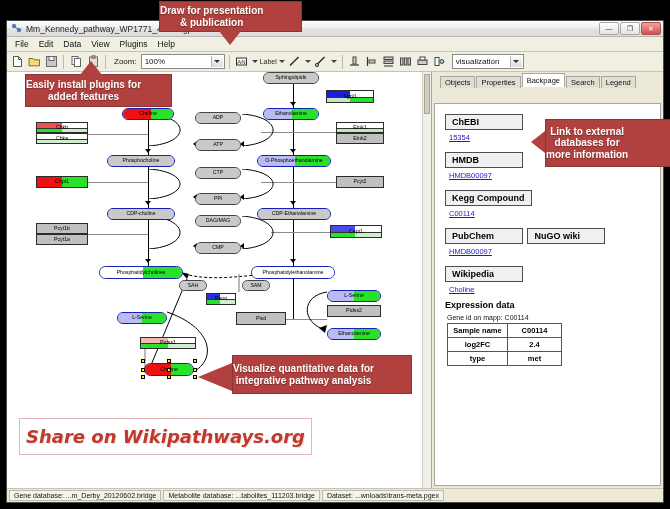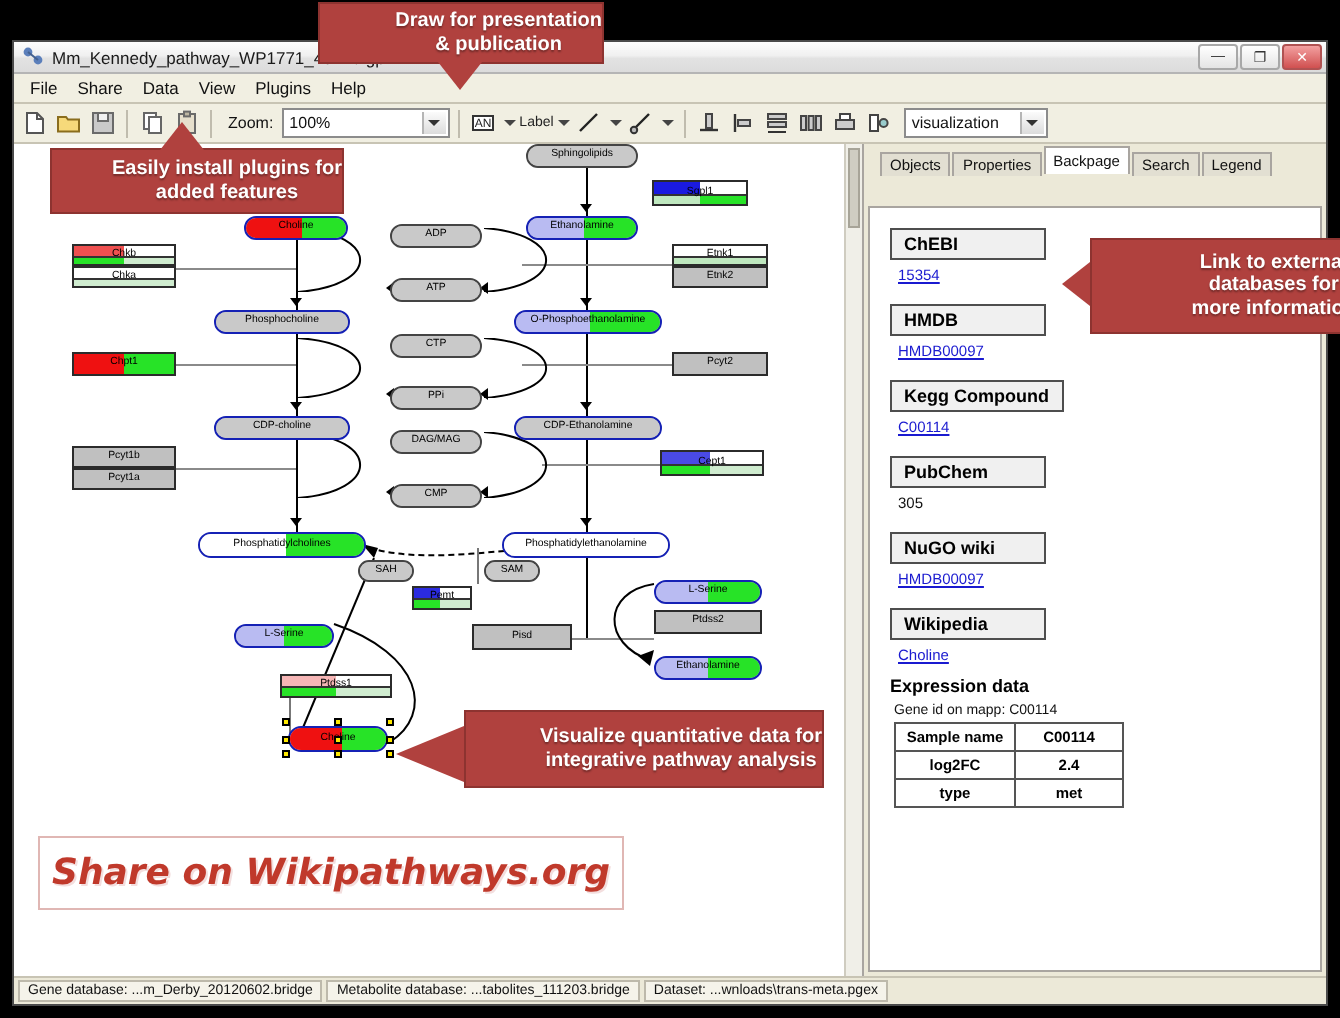--- a/index.html
+++ b/index.html
@@ -128,21 +128,21 @@
     border-left:3px solid transparent;border-right:3px solid transparent;border-top:4px solid #000;
   }
   .arrowleft {
     position:absolute; width:0;height:0;
     border-top:3px solid transparent;border-bottom:3px solid transparent;border-right:4px solid #000;
   }
   .handle { position:absolute; width:4px;height:4px;background:#ffe900;border:1px solid #000; z-index:9; }
   
   .callout {
     position:absolute; background:#b0413e; color:#fff; font-weight:bold;
-    text-align:center; display:flex; align-items:center; justify-content:flex-end;
+    text-align:center; display:flex; align-items:center; justify-content:flex-start;
     border:1px solid #8d3330; z-index:20; line-height:1.15;
     text-shadow:0 1px 1px rgba(0,0,0,.35);
   }
   .tri-down {
     position:absolute; width:0;height:0;
     border-left:11px solid transparent;border-right:11px solid transparent;border-top:14px solid #b0413e;
     z-index:20;
   }
   .tri-up {
     position:absolute; width:0;height:0;
@@ -182,21 +182,21 @@
     <span class="tb-title">Mm_Kennedy_pathway_WP1771_45176.gpml</span>
     <span class="tb-buttons">
       <span class="tb-btn">—</span>
       <span class="tb-btn">❐</span>
       <span class="tb-btn close">✕</span>
     </span>
   </div>
 
   <div class="menubar">
     <span class="menu-item">File</span>
-    <span class="menu-item">Share</span>
+    <span class="menu-item">Edit</span>
     <span class="menu-item">Data</span>
     <span class="menu-item">View</span>
     <span class="menu-item">Plugins</span>
     <span class="menu-item">Help</span>
   </div>
 
   <div class="toolbar">
     <span class="tbtn">
       <svg width="13" height="13" viewBox="0 0 13 13">
           <path d="M2.5 1.5h5l3 3v7h-8z" fill="#fff" stroke="#555" stroke-width="1"></path>
@@ -660,21 +660,20 @@
         <div class="bp-head">ChEBI</div>
         <a class="bp-link" href="#">15354</a>
 
         <div class="bp-head">HMDB</div>
         <a class="bp-link" href="#">HMDB00097</a>
 
         <div class="bp-head">Kegg Compound</div>
         <a class="bp-link" href="#">C00114</a>
 
         <div class="bp-head">PubChem</div>
-        <span class="bp-plain">305</span>
 
         <div class="bp-head">NuGO wiki</div>
         <a class="bp-link" href="#">HMDB00097</a>
 
         <div class="bp-head">Wikipedia</div>
         <a class="bp-link" href="#">Choline</a>
 
         <div class="bp-expr">Expression data</div>
         <div class="bp-geneid">Gene id on mapp: C00114</div>
 

